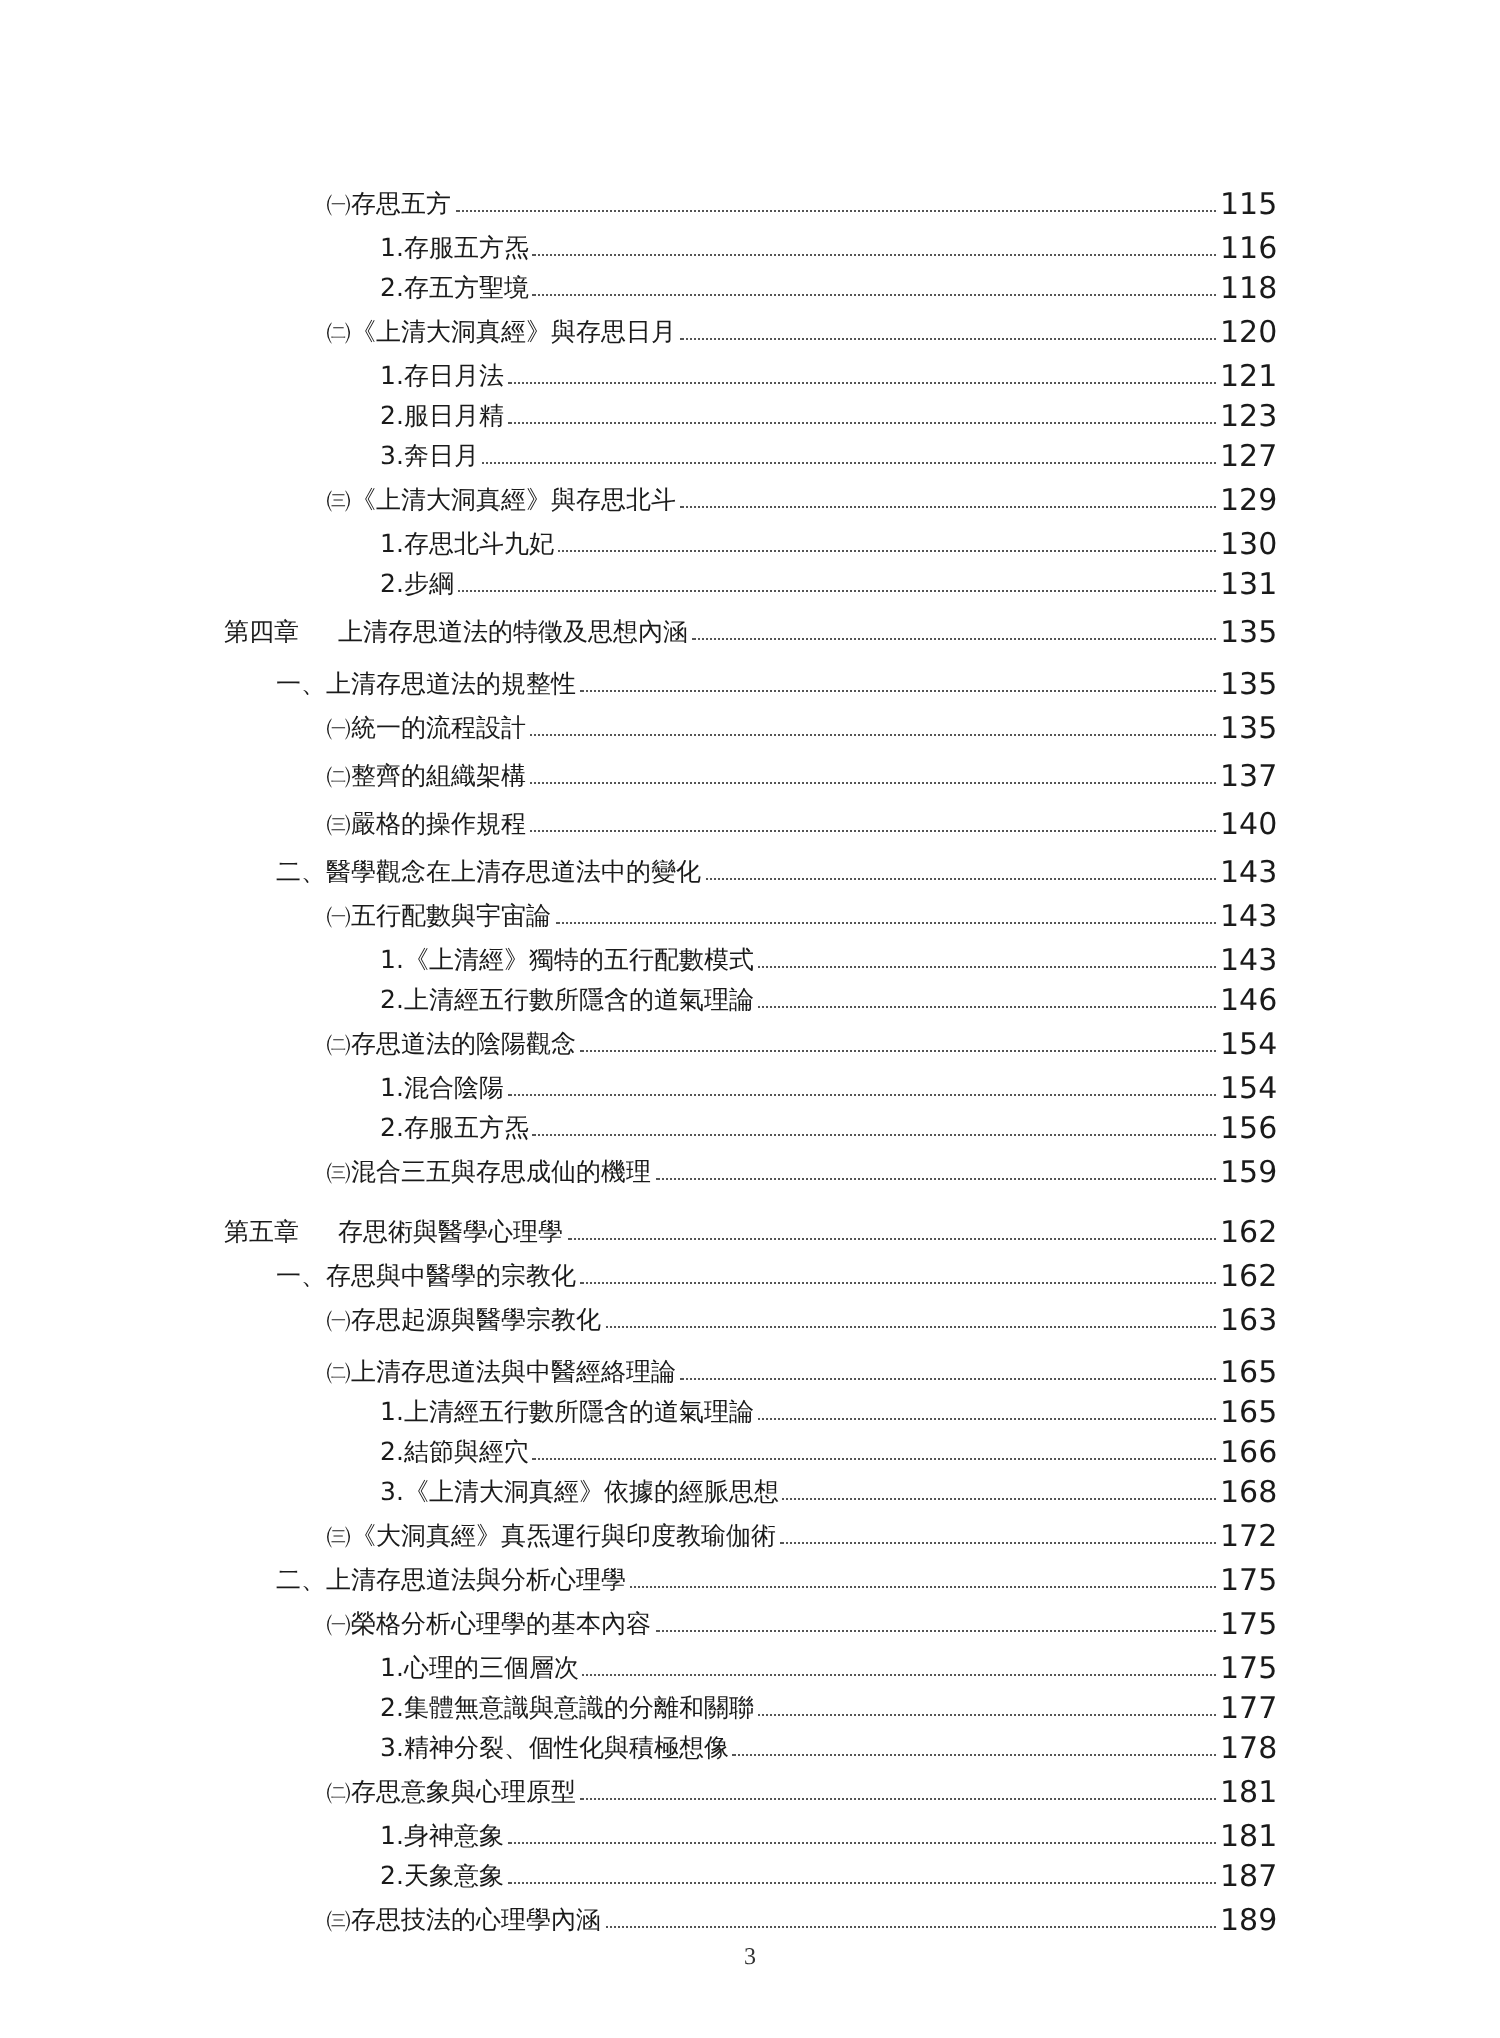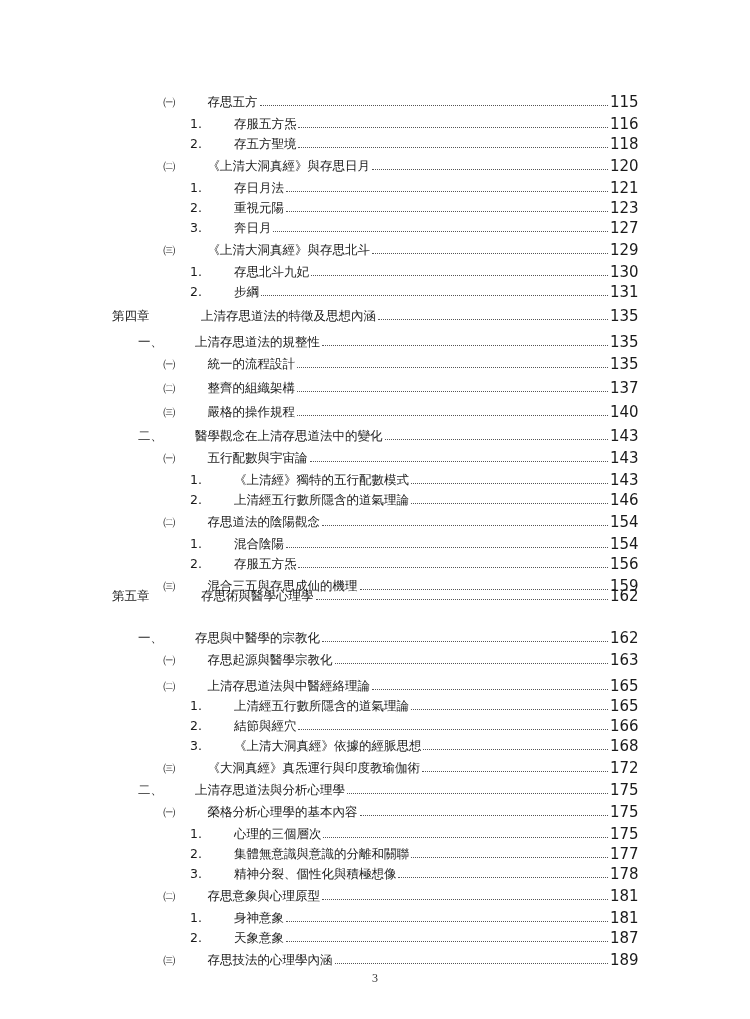--- a/index.html
+++ b/index.html
@@ -3,21 +3,21 @@
 <meta charset="utf-8">
 <style>
   html, body { margin: 0; padding: 0; background: #ffffff; }
   body { width: 750px; height: 1019px; position: relative; overflow: hidden;
          font-family: "DejaVu Sans", "Liberation Sans", sans-serif; color: #1a1a1a; }
   .toc { position: absolute; left: 0; top: 0; width: 750px; }
   .row { position: absolute; left: 0; height: 18px; display: flex; align-items: flex-end;
          font-size: 12.5px; line-height: 16px; white-space: nowrap; }
   .row .label { display: flex; align-items: flex-end; }
   .row .prefix { display: inline-block; }
-  .row .title { display: inline-block; padding-left: 32px; }
+  .row .title { display: inline-block; }
   .row .dots { flex: 1; border-bottom: 1.2px dotted #555; margin: 0 2px 4px 2px; height: 1px; }
   .row .page { width: 28px; text-align: right; font-size: 15px; }
   .footer { position: absolute; top: 971px; left: 0; width: 750px; text-align: center;
             font-family: "Liberation Serif", "DejaVu Serif", serif; font-size: 12px; color: #333; }
   .ch .prefix { width: 57px; }
 </style>
 </head>
 <body>
 
 <div class="toc" id="toc">
@@ -57,21 +57,21 @@
       <span class="label">
         <span class="prefix">1.</span>
         <span class="title">存日月法</span>
       </span>
       <span class="dots"></span>
       <span class="page">121</span>
     </div>
     <div class="row " style="top: 198px; left: 190px; width: 448px;">
       <span class="label">
         <span class="prefix">2.</span>
-        <span class="title">重視元陽</span>
+        <span class="title">服日月精</span>
       </span>
       <span class="dots"></span>
       <span class="page">123</span>
     </div>
     <div class="row " style="top: 218px; left: 190px; width: 448px;">
       <span class="label">
         <span class="prefix">3.</span>
         <span class="title">奔日月</span>
       </span>
       <span class="dots"></span>
@@ -198,21 +198,21 @@
       <span class="page">156</span>
     </div>
     <div class="row " style="top: 576px; left: 163px; width: 475px;">
       <span class="label">
         <span class="prefix">㈢</span>
         <span class="title">混合三五與存思成仙的機理</span>
       </span>
       <span class="dots"></span>
       <span class="page">159</span>
     </div>
-    <div class="row ch" style="top: 586px; left: 112px; width: 526px;">
+    <div class="row ch" style="top: 606px; left: 112px; width: 526px;">
       <span class="label">
         <span class="prefix">第五章</span>
         <span class="title">存思術與醫學心理學</span>
       </span>
       <span class="dots"></span>
       <span class="page">162</span>
     </div>
     <div class="row " style="top: 628px; left: 138px; width: 500px;">
       <span class="label">
         <span class="prefix">一、</span>

